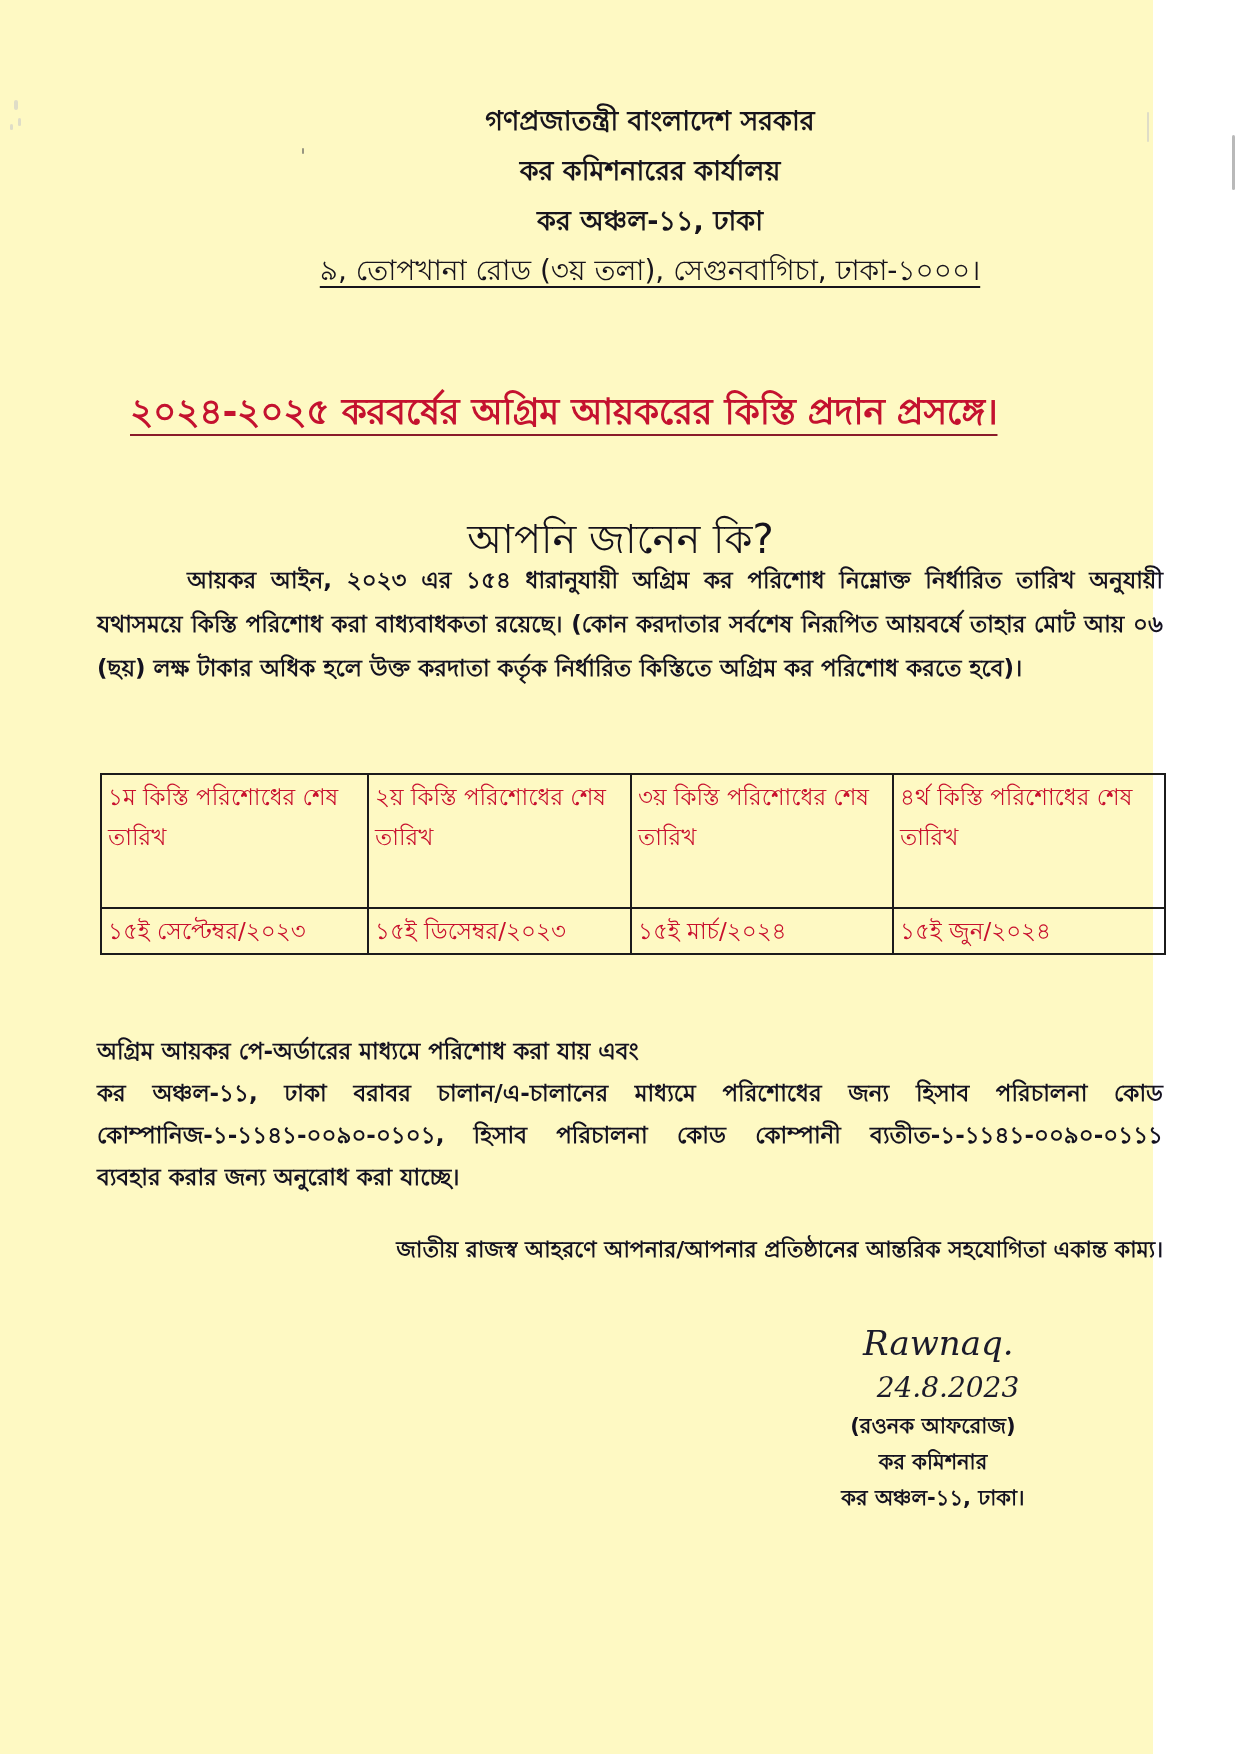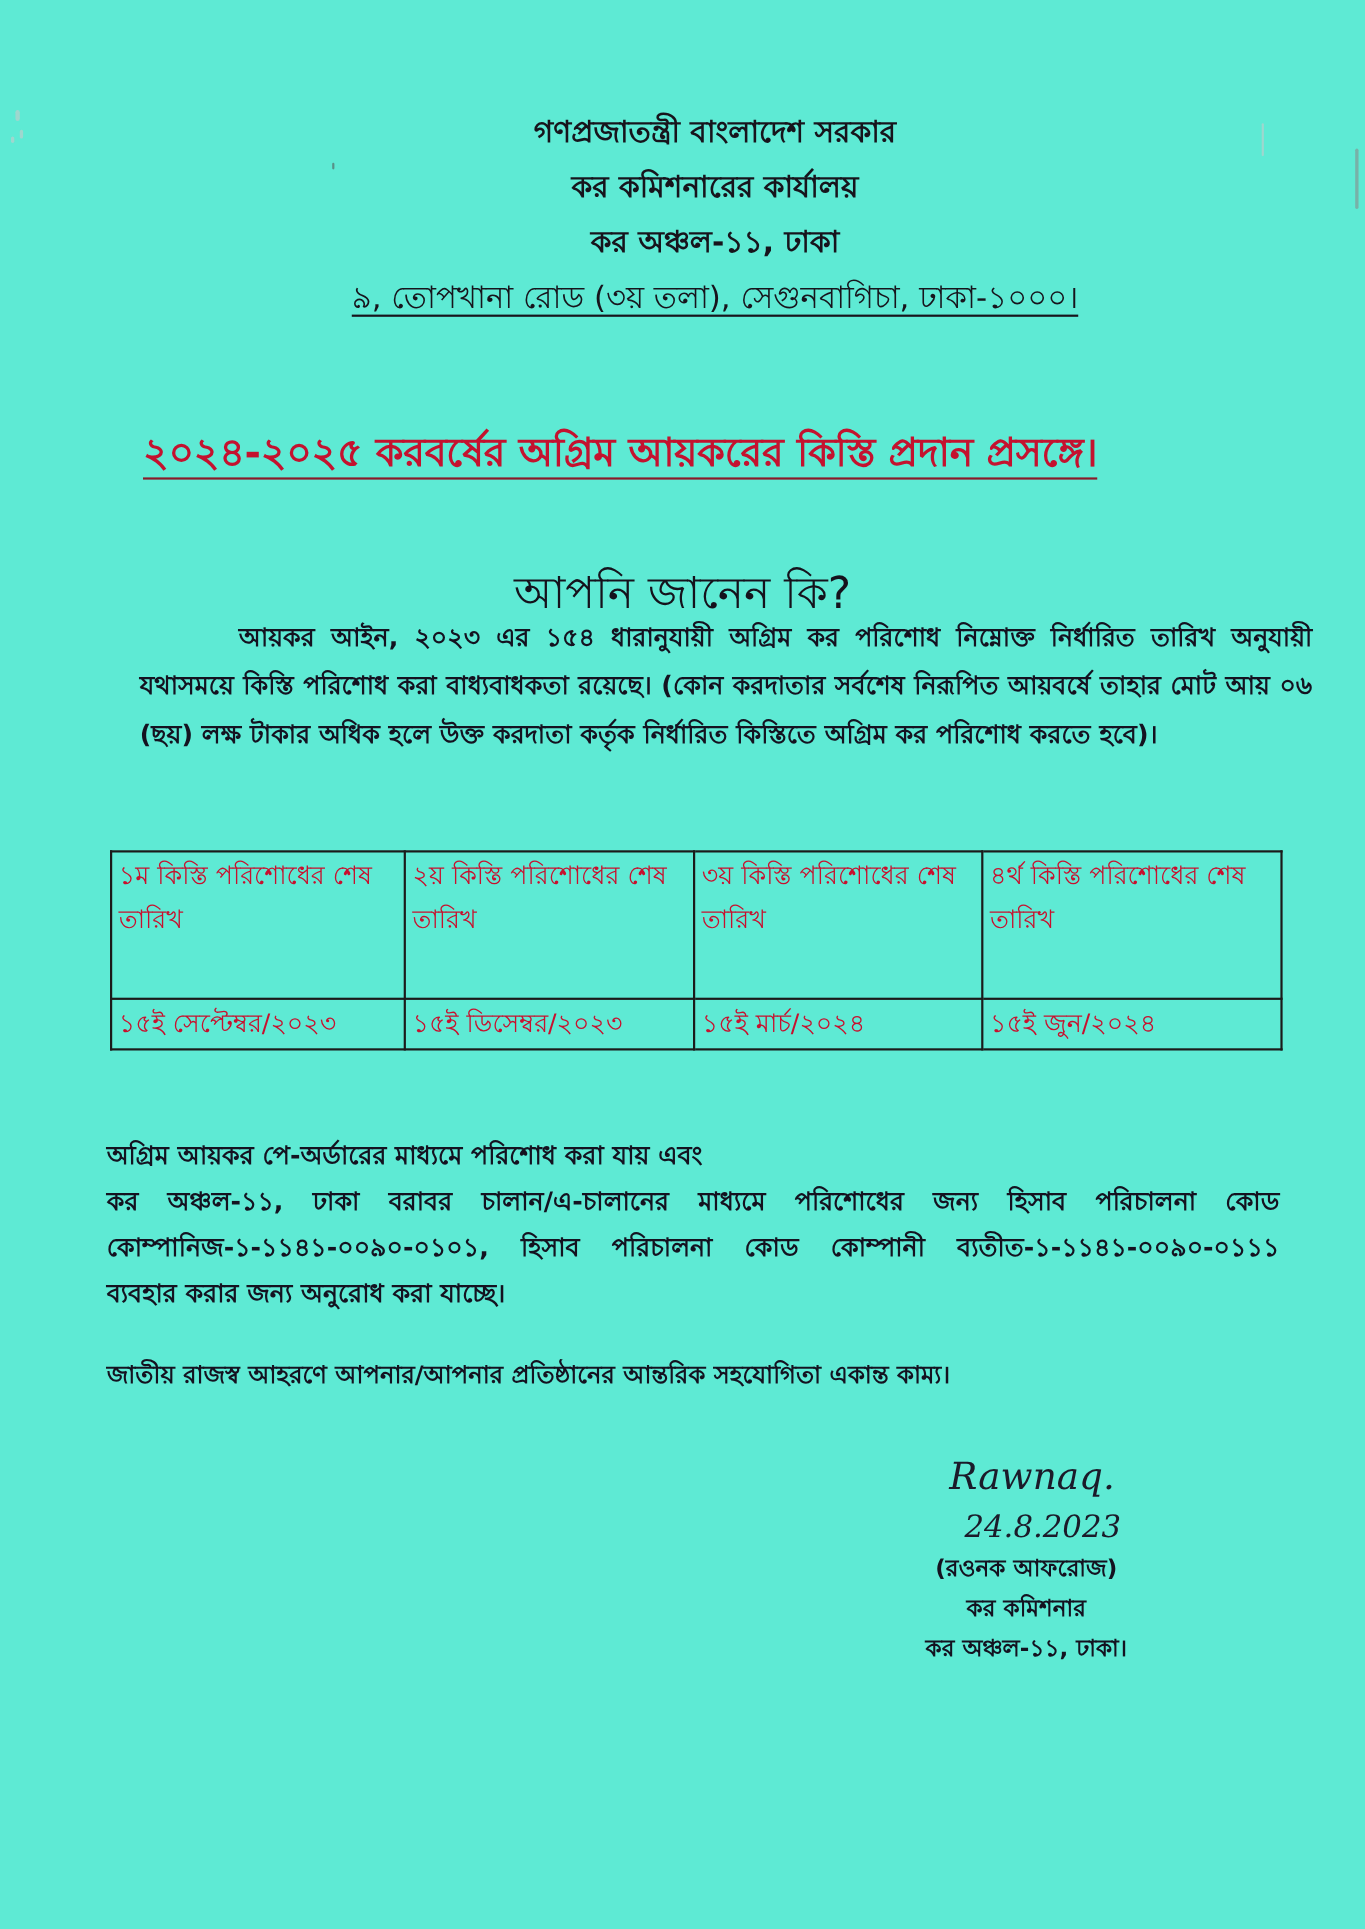--- a/index.html
+++ b/index.html
@@ -11,23 +11,23 @@
       width: 1241px;
       height: 1754px;
       position: relative;
       overflow: hidden;
       font-family: "DejaVu Sans", sans-serif;
       color: #14121f;
     }
     .page {
       position: absolute;
       left: 0; top: 0;
-      width: 1241px;
+      width: 1153px;
       height: 1754px;
-      background: #5eead4;
+      background: #fef9c3;
     }
     
     .letterhead {
       position: absolute;
       left: 260px;
       width: 780px;
       top: 96px;
       text-align: center;
       font-weight: bold;
       font-size: 27px;
@@ -78,21 +78,20 @@
       position: absolute;
       left: 97px;
       top: 558px;
       width: 1066px;
       font-size: 23px;
       font-weight: bold;
       line-height: 44px;
       text-align: justify;
       text-indent: 90px;
       color: #141220;
-      margin-left: 30px;
     }
 
     
     .schedule {
       position: absolute;
       left: 100px;
       top: 773px;
       width: 1064px;
       border-collapse: collapse;
       table-layout: fixed;
@@ -135,20 +134,21 @@
     
     .closing {
       position: absolute;
       left: 97px;
       top: 1232px;
       width: 1066px;
       font-size: 22px;
       font-weight: bold;
       color: #141220;
       white-space: nowrap;
+      text-align: right;
     }
 
     
     .signature-block {
       position: absolute;
       left: 808px;
       top: 1318px;
       width: 250px;
       text-align: center;
       color: #141220;

